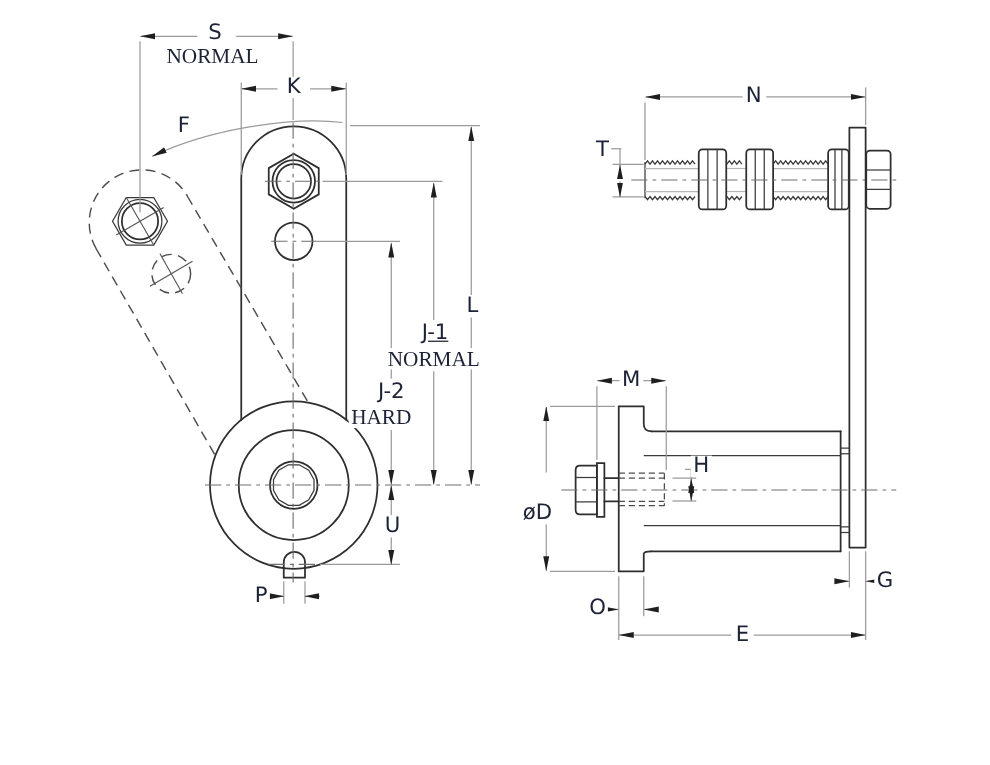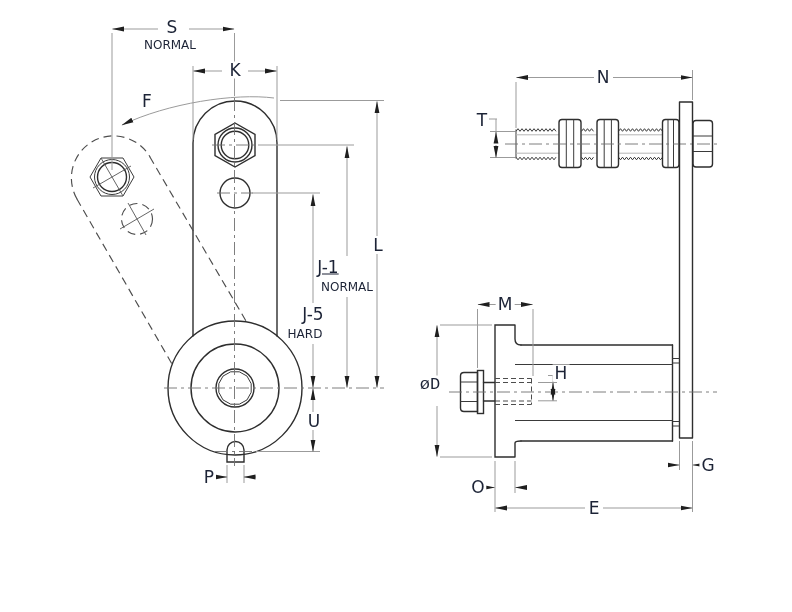--- a/index.html
+++ b/index.html
@@ -12,21 +12,21 @@
   .dim{stroke:#9b9b9b;stroke-width:1;fill:none;}
   .cl{stroke:#6f6f6f;stroke-width:0.9;fill:none;stroke-dasharray:13 4 3 4;}
   .ph{stroke:#4d4d4d;stroke-width:1.15;fill:none;stroke-dasharray:8 5;}
   .hid{stroke:#4d4d4d;stroke-width:1;fill:none;stroke-dasharray:5 3;}
   .root{stroke:#b5b5b5;stroke-width:1;fill:none;}
   .tick{stroke:#555;stroke-width:0.9;fill:none;}
   #labels{position:absolute;inset:0;pointer-events:none;}
   .lbl{position:absolute;transform:translate(-50%,-50%);color:#1c2336;background:#fff;
        padding:0 2px;line-height:1;white-space:nowrap;}
   .lbl.lg{font-size:17px;font-weight:500;}
-  .lbl.sm{font-size:12px;}
+  .lbl.sm{font-size:17px;font-family:Liberation Serif, serif;}
 </style>
 </head>
 <body>
 
 <div class="stage">
 <svg width="792" height="612" viewBox="0 0 792 612">
   <defs>
     <marker id="ah" orient="auto" markerUnits="userSpaceOnUse" markerWidth="13" markerHeight="9" refX="11.5" refY="4">
       <path d="M12,4 L0,1.6 L0,6.4 Z" fill="#1f1f1f"></path>
     </marker>
@@ -209,28 +209,28 @@
     <line class="dim" x1="703" y1="465" x2="693" y2="465" marker-end="url(#ah)"></line>
   </g>
 </svg>
 
 <div id="labels">
       <span class="lbl lg" style="left: 172px; top: 27px;">S</span>
       <span class="lbl sm" style="left: 170px; top: 45px;">NORMAL</span>
       <span class="lbl lg" style="left: 235px; top: 70px;">K</span>
       <span class="lbl lg" style="left: 147px; top: 101px;">F</span>
       <span class="lbl lg" style="left: 378px; top: 245px;">L</span>
-      <span class="lbl lg" style="left: 328px; top: 267px; text-decoration: underline;">J-1</span>
+      <span class="lbl lg" style="left: 348px; top: 267px; text-decoration: underline;">J-1</span>
       <span class="lbl sm" style="left: 347px; top: 287px;">NORMAL</span>
-      <span class="lbl lg" style="left: 313px; top: 314px;">J-5</span>
+      <span class="lbl lg" style="left: 313px; top: 314px;">J-2</span>
       <span class="lbl sm" style="left: 305px; top: 334px;">HARD</span>
       <span class="lbl lg" style="left: 314px; top: 421px;">U</span>
       <span class="lbl lg" style="left: 209px; top: 477px;">P</span>
       <span class="lbl lg" style="left: 603px; top: 77px;">N</span>
       <span class="lbl lg" style="left: 482px; top: 120px;">T</span>
       <span class="lbl lg" style="left: 505px; top: 304px;">M</span>
-      <span class="lbl lg" style="left: 430px; top: 384px; font-family: Liberation Mono, monospace;">øD</span>
+      <span class="lbl lg" style="left: 430px; top: 411px;">øD</span>
       <span class="lbl lg" style="left: 561px; top: 373px;">H</span>
       <span class="lbl lg" style="left: 708px; top: 465px;">G</span>
       <span class="lbl lg" style="left: 478px; top: 487px;">O</span>
       <span class="lbl lg" style="left: 594px; top: 508px;">E</span>
     </div>
 </div>
 
 </body></html>

